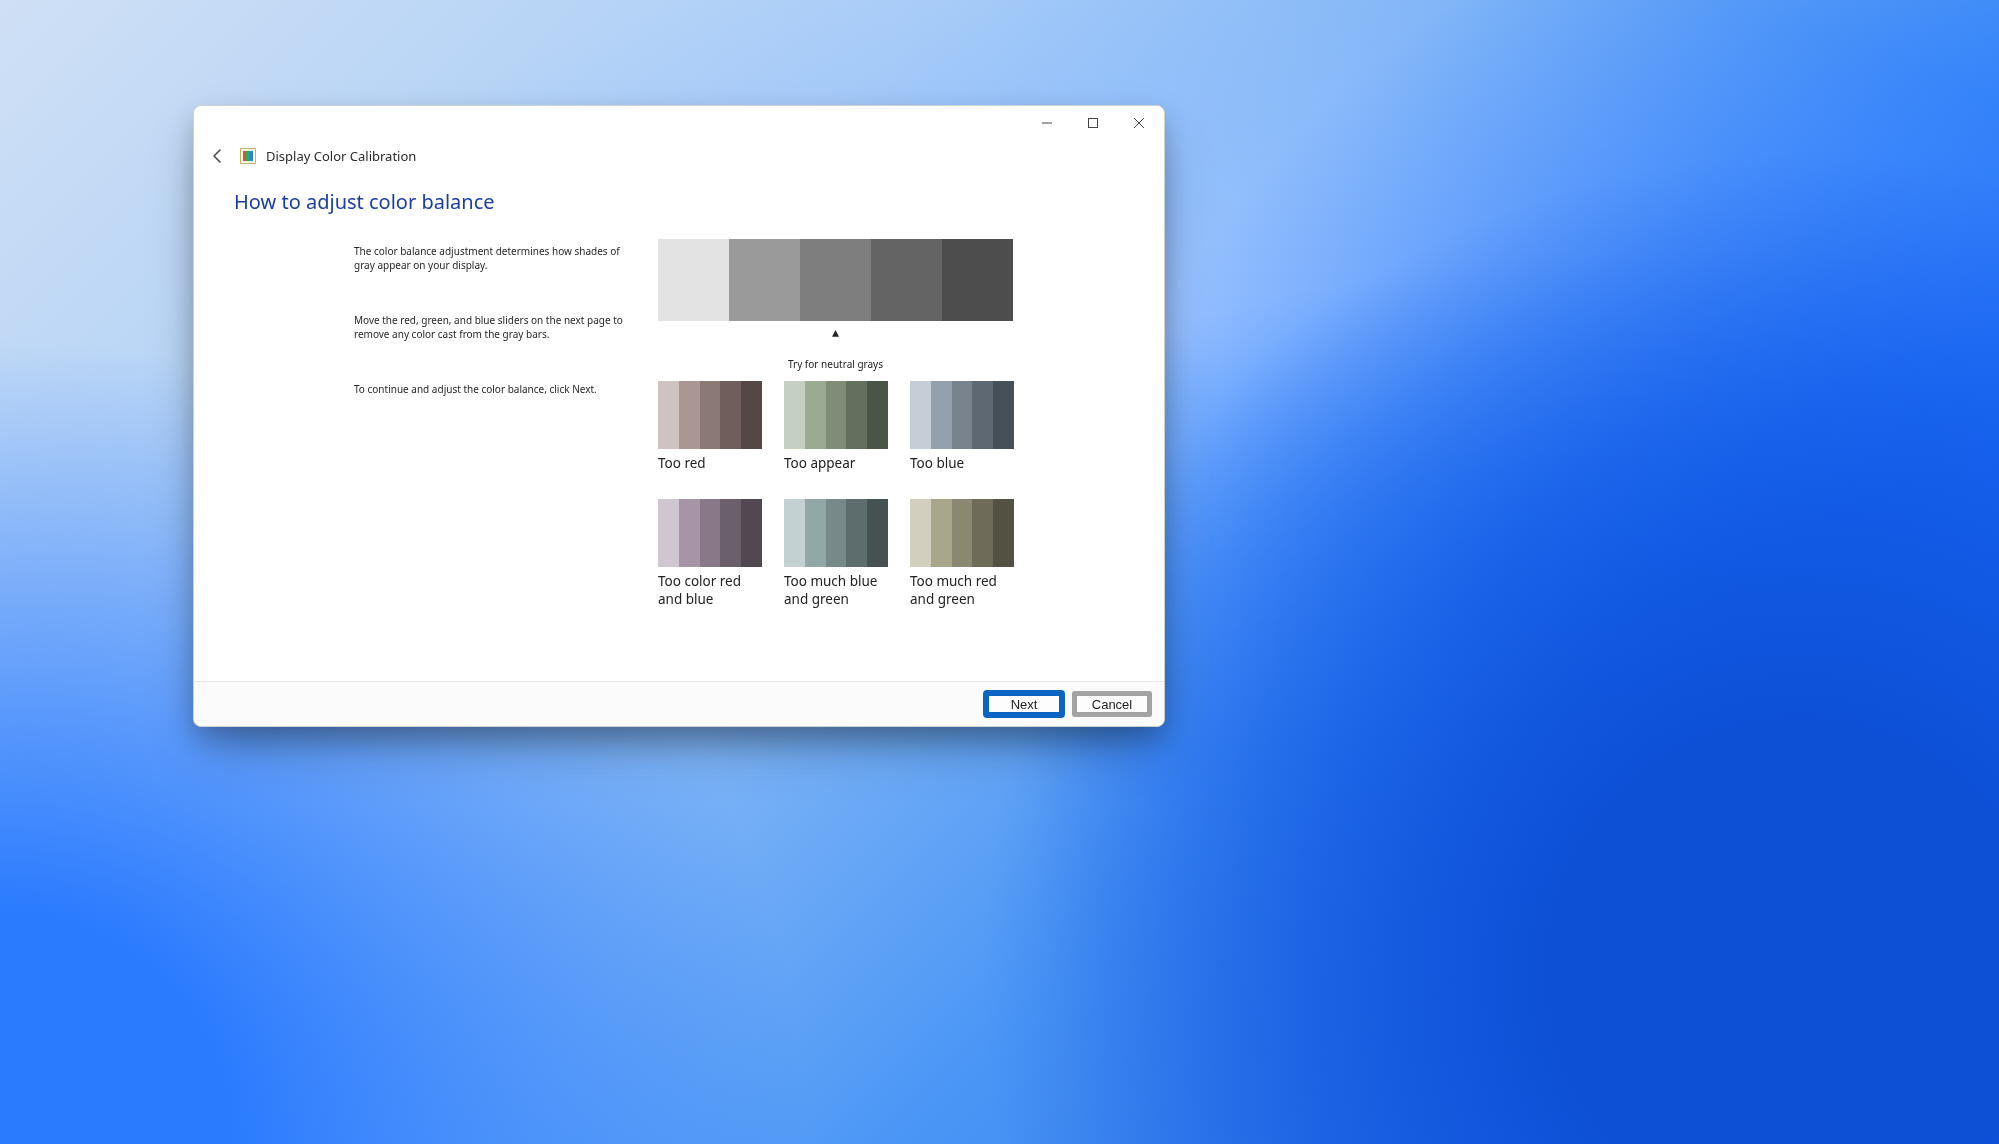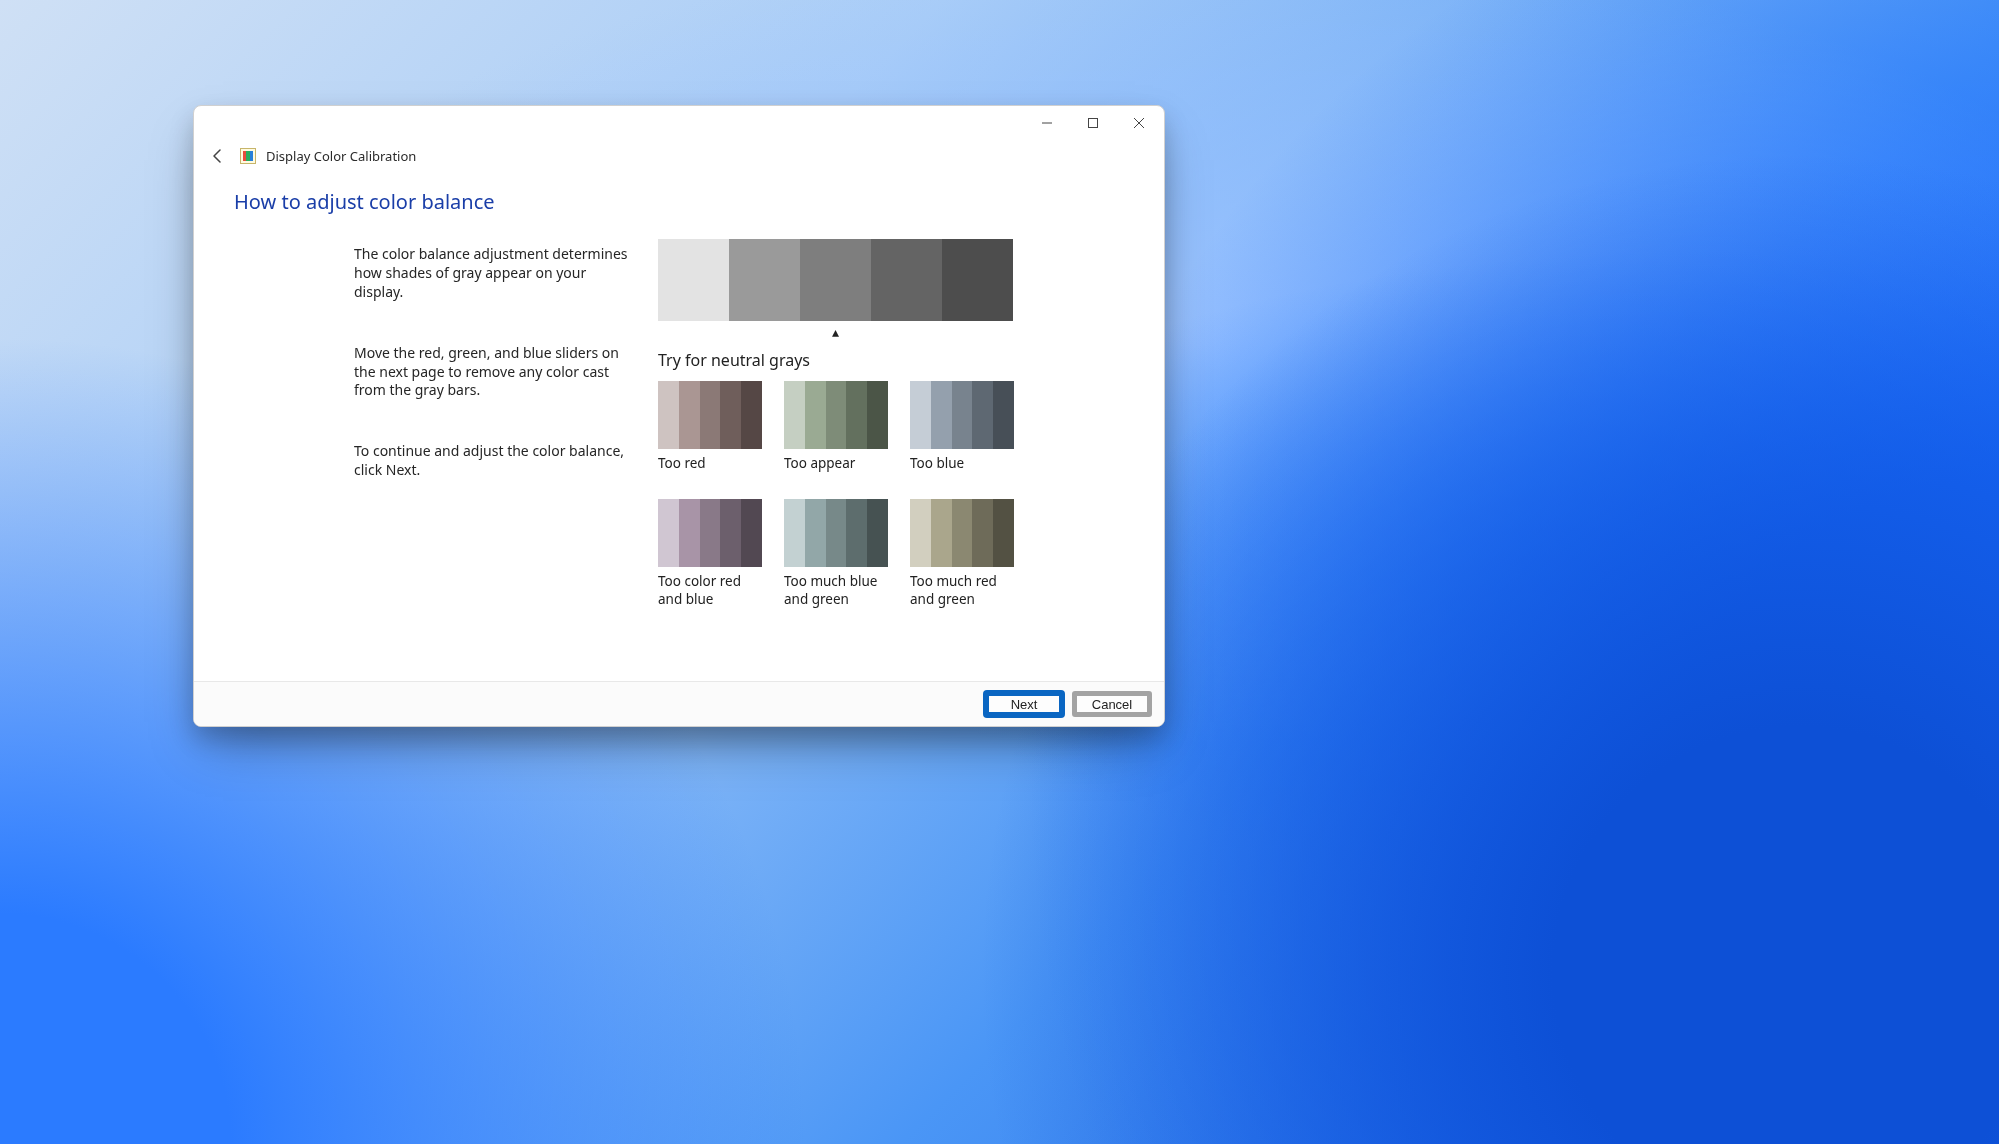--- a/index.html
+++ b/index.html
@@ -119,21 +119,21 @@
 
   .content {
     display: flex;
     gap: 24px;
     padding-left: 120px;
   }
 
   .text-col {
     width: 280px;
     color: #262626;
-    font-size: 14px;
+    font-size: 10px;
     line-height: 1.35;
   }
   .text-col p {
     margin: 0 0 42px 0;
   }
   .text-col p:first-child { margin-top: 6px; }
 
   .sample-col {
     flex: 1;
   }
@@ -149,25 +149,25 @@
 
   .arrow-indicator {
     text-align: center;
     width: 355px;
     margin-top: 4px;
     font-size: 14px;
     line-height: 1;
     color: #222;
   }
   .try-caption {
-    text-align: left;
+    text-align: center;
     width: 355px;
-    margin-top: 10px;
+    margin-top: 18px;
     margin-bottom: 10px;
-    font-size: 16px;
+    font-size: 10px;
     color: #222;
   }
 
   .swatch-grid {
     display: grid;
     grid-template-columns: repeat(3, 104px);
     column-gap: 22px;
     row-gap: 8px;
     margin-left: 0;
   }

